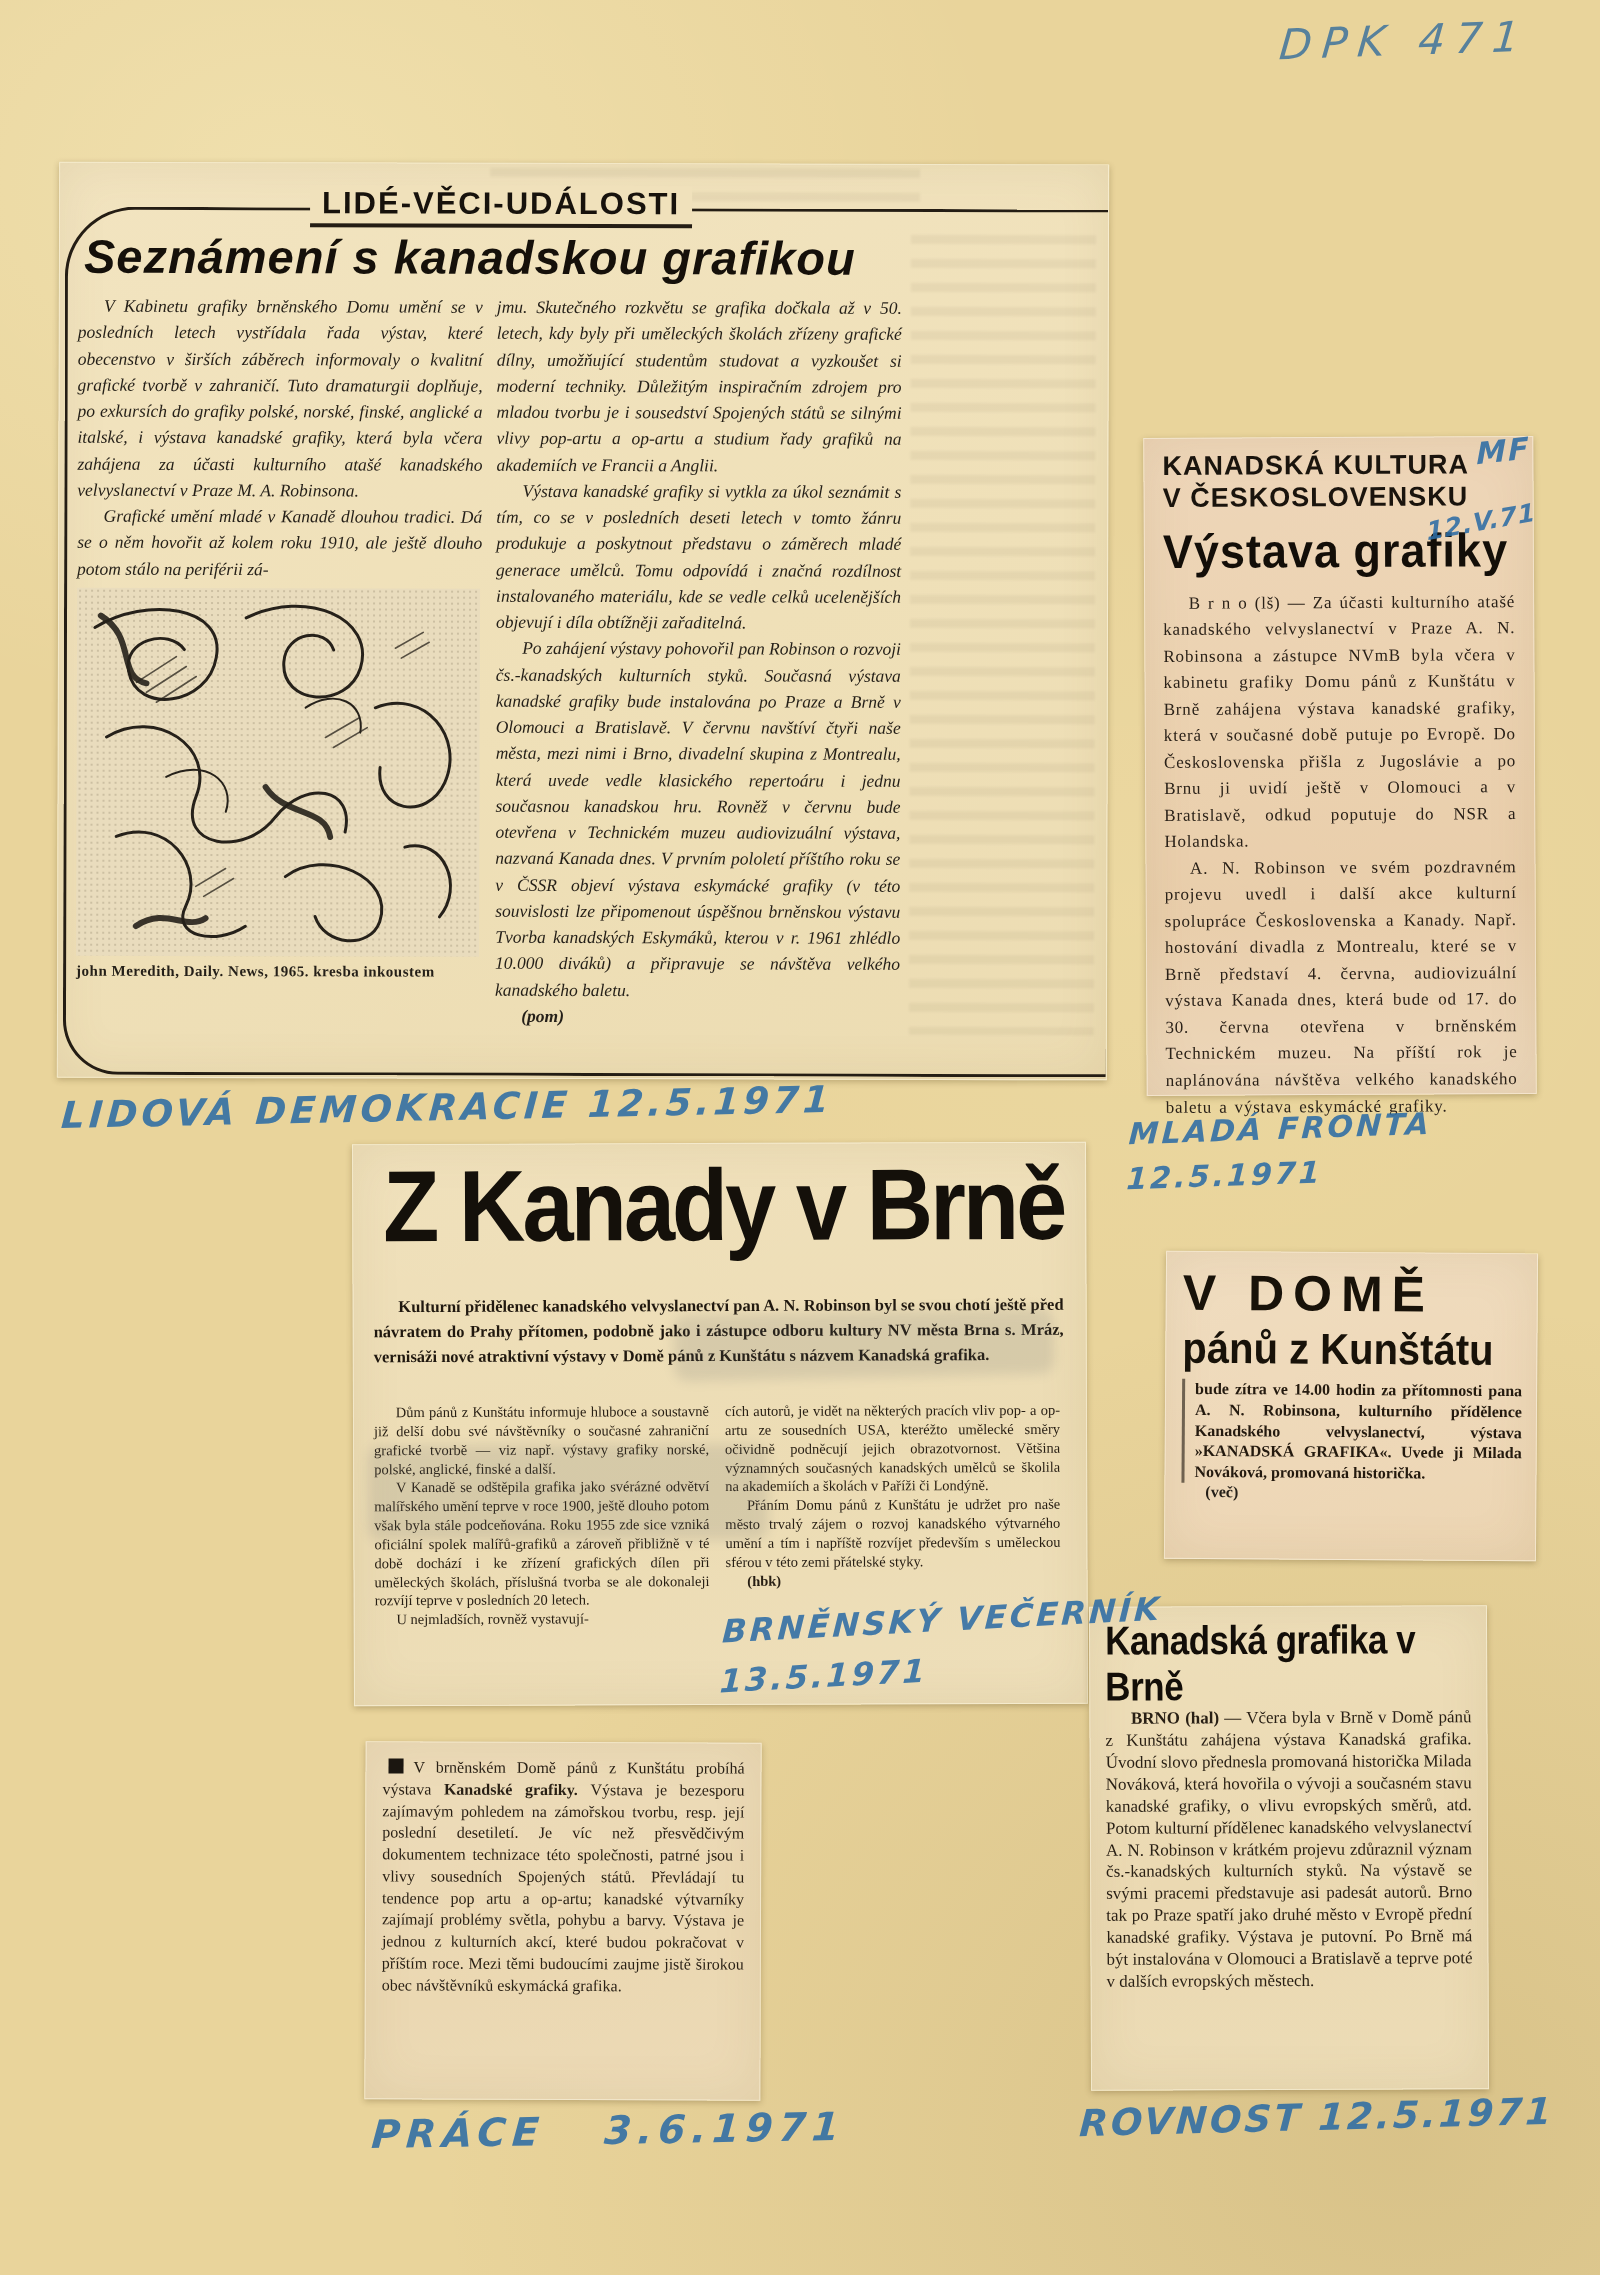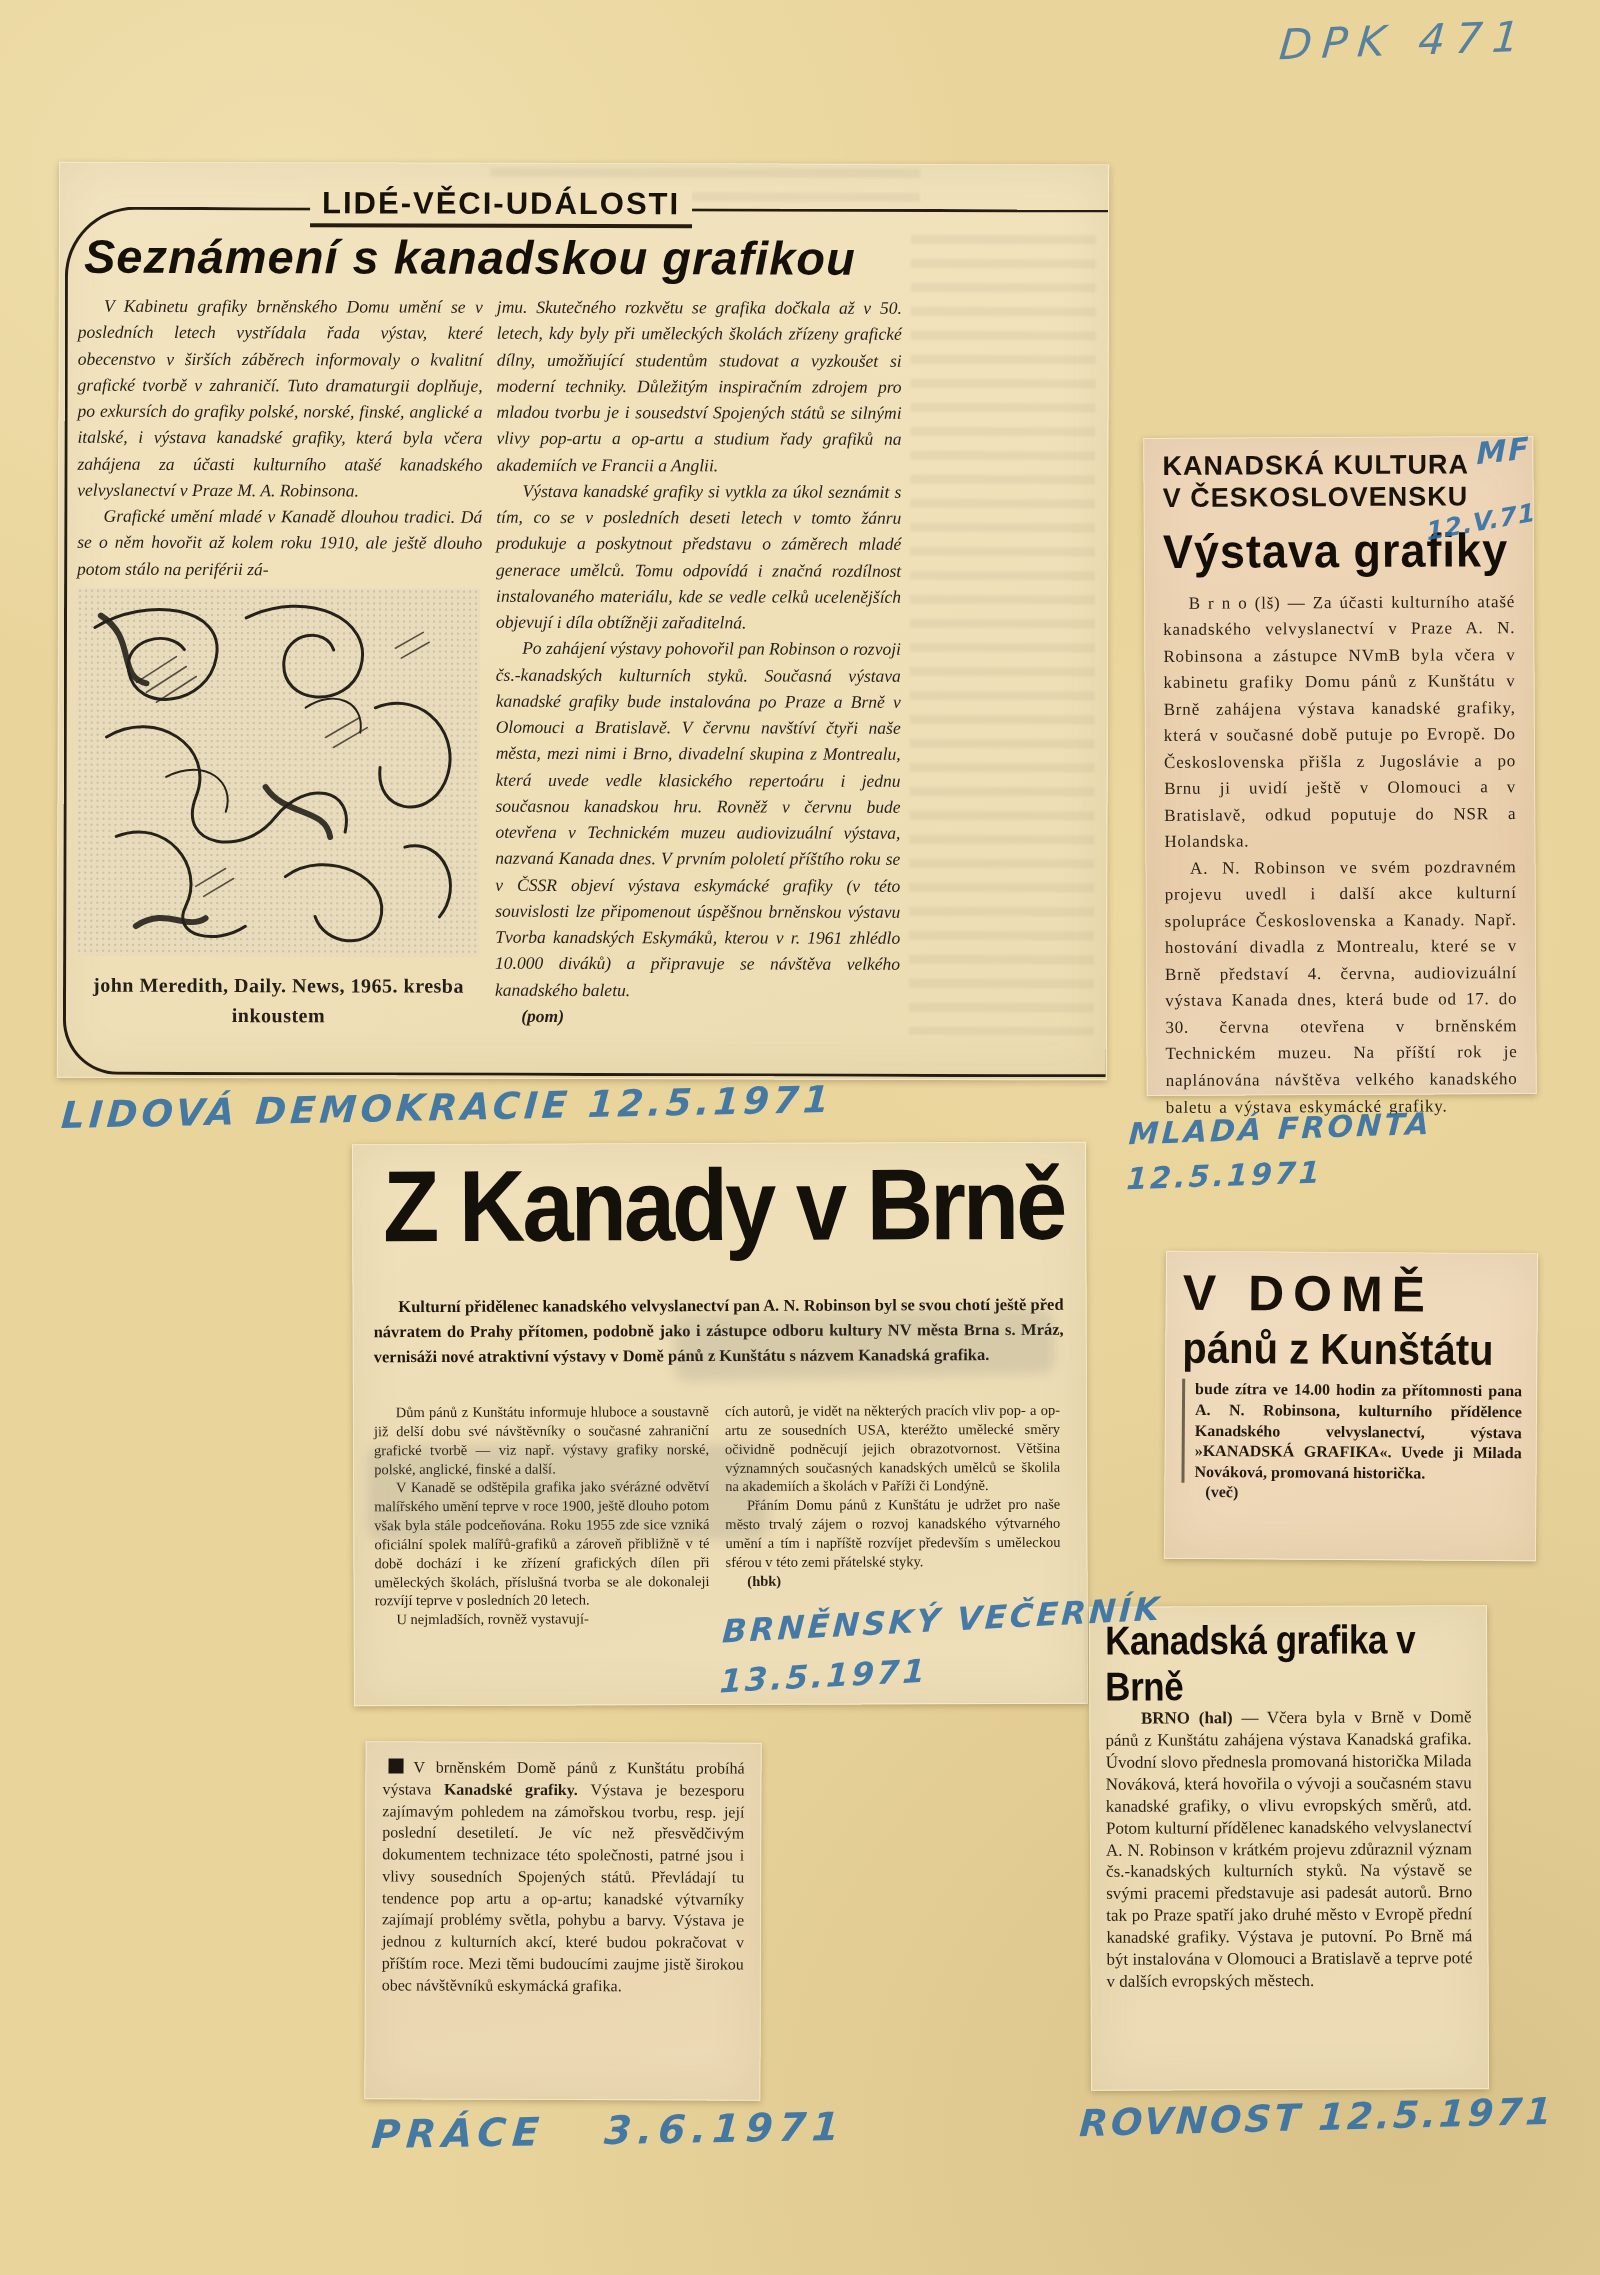--- a/index.html
+++ b/index.html
@@ -44,22 +44,22 @@
     letter-spacing:2px;color:#17120c;background:#f0e1bb;padding:0 12px 2px 12px;
     border-bottom:4px solid #241d14;}
   .lidova-headline{
     position:absolute;top:66px;left:24px;margin:0;z-index:3;
     font-family:"Liberation Sans",sans-serif;font-style:italic;font-weight:bold;
     font-size:47px;letter-spacing:1px;color:#15100a;}
   .lidova-cols{position:absolute;left:18px;top:130px;display:flex;gap:14px;z-index:3;}
   .lidova-col{width:405px;font-style:italic;font-size:17.5px;line-height:1.5;}
   .drawing-wrap{margin:6px 0 2px 0;width:403px;height:368px;overflow:hidden;
     background:radial-gradient(rgba(90,78,55,.20) 1px, transparent 1.4px) 0 0/6px 6px,#e9dcbd;}
-  .lidova-caption{font-style:normal;font-weight:bold;font-size:20px;margin-top:14px;
-    font-family:"Liberation Serif",serif;letter-spacing:.5px;text-align:center;}
+  .lidova-caption{font-style:normal;font-weight:bold;font-size:15px;margin-top:4px;
+    font-family:"Liberation Serif",serif;letter-spacing:.5px;}
   .ghost{position:absolute;z-index:2;opacity:.5;filter:blur(1px);
     background:repeating-linear-gradient(to bottom, rgba(110,95,68,.14) 0 9px, rgba(110,95,68,0) 9px 24px);}
   .lidova-ghost-right{right:12px;top:70px;width:185px;height:800px;}
   .lidova-ghost-top{left:430px;top:4px;width:430px;height:34px;}
   
   .clip-mf{left:1145px;top:437px;width:388px;height:656px;transform:rotate(-.3deg);
     background:linear-gradient(175deg,#eed6b9,#ecd3b2 35%,#e9ceab 70%,#edd8bc);}
   .mf-inner{position:absolute;left:18px;right:18px;top:12px;}
   .mf-kicker{font-family:"Liberation Sans",sans-serif;font-weight:bold;font-size:27px;
     line-height:1.18;letter-spacing:1px;color:#1a140d;margin:0;}
@@ -91,21 +91,21 @@
   .vd-body{font-weight:bold;font-size:16px;line-height:1.3;text-align:justify;color:#241a0f;
     border-left:3px solid rgba(45,36,26,.65);padding-left:10px;text-indent:0 !important;}
   .vd-sig{margin-top:2px;padding-right:6px;}
   
   .clip-rovnost{left:1090px;top:1606px;width:396px;height:482px;transform:rotate(-.25deg);
     background:linear-gradient(172deg,#eedfba,#ebd9b2 55%,#ecdcb6);}
   .rv-inner{position:absolute;left:15px;right:15px;top:10px;}
   .rv-headline{margin:0 0 10px 0;font-family:"Liberation Sans",sans-serif;font-weight:bold;
     font-size:35px;letter-spacing:-.5px;color:#130e08;transform:scaleY(1.15);transform-origin:left top;}
   .rv-body{font-size:17px;line-height:1.29;text-align:justify;text-indent:1.5em;color:#281f14;}
-  .rv-dateline{font-weight:bold;margin-left:10px;}
+  .rv-dateline{font-weight:bold;}
   
   .clip-prace{left:365px;top:1742px;width:394px;height:356px;transform:rotate(.2deg);
     background:linear-gradient(168deg,#eddcba,#ebd8b2 60%,#ecdab6);}
   .pr-inner{position:absolute;left:16px;right:16px;top:14px;}
   .pr-body{font-size:16px;line-height:1.36;text-align:justify;text-indent:0 !important;color:#281f14;}
   .sq{display:inline-block;width:15px;height:15px;background:#1b1610;margin:0 10px 0 6px;
     vertical-align:-1px;}
 </style>
 </head>
 <body>

